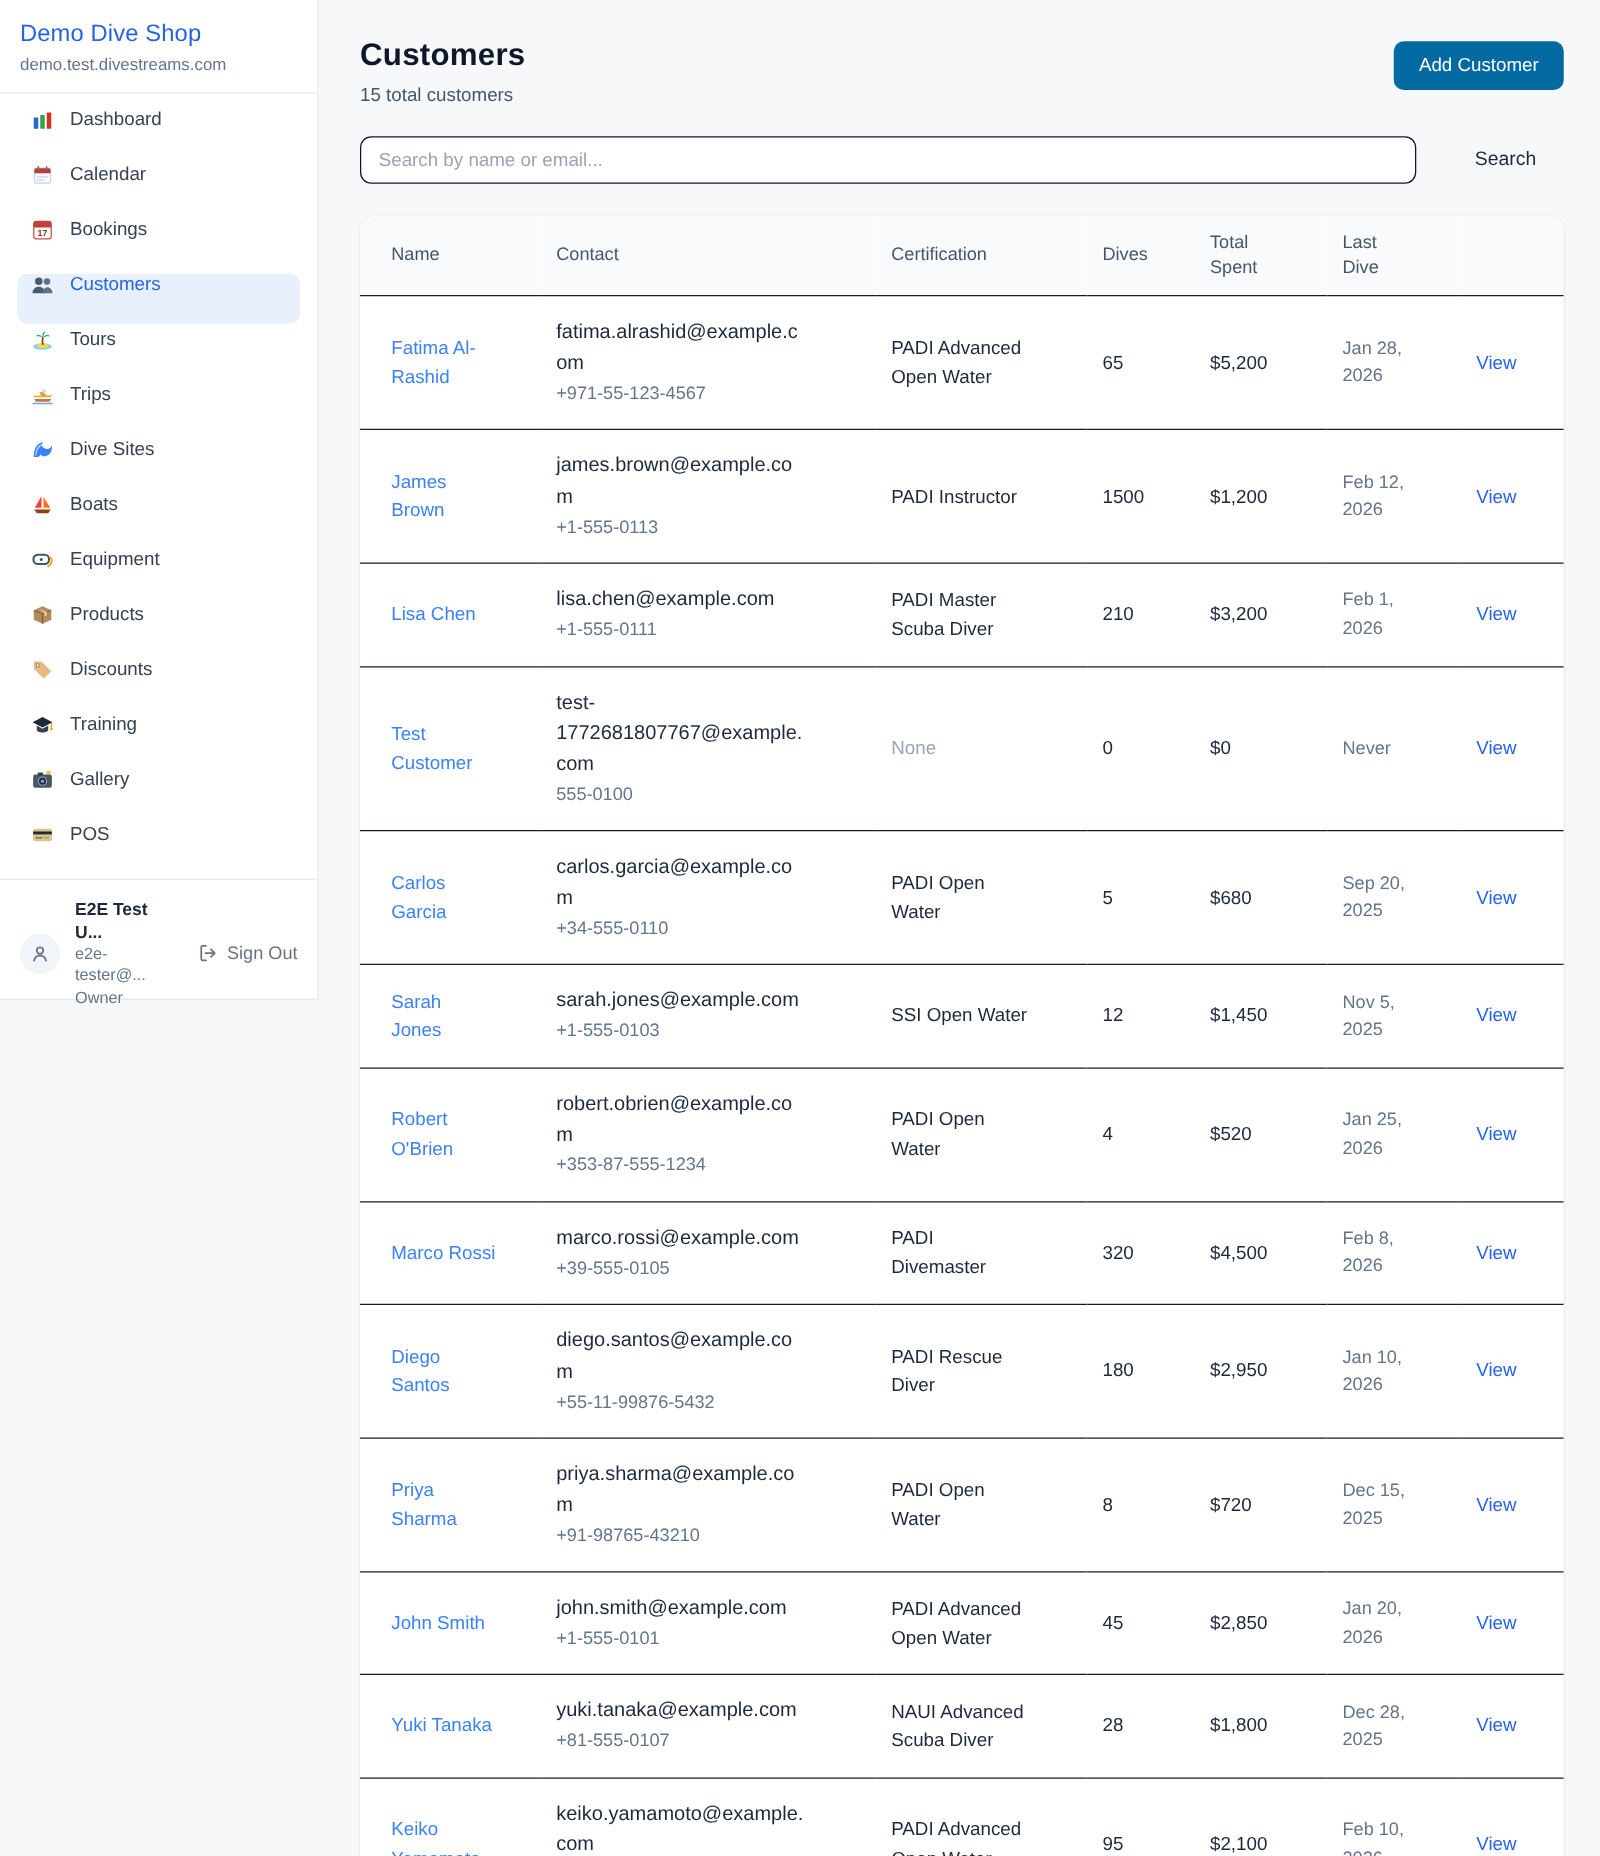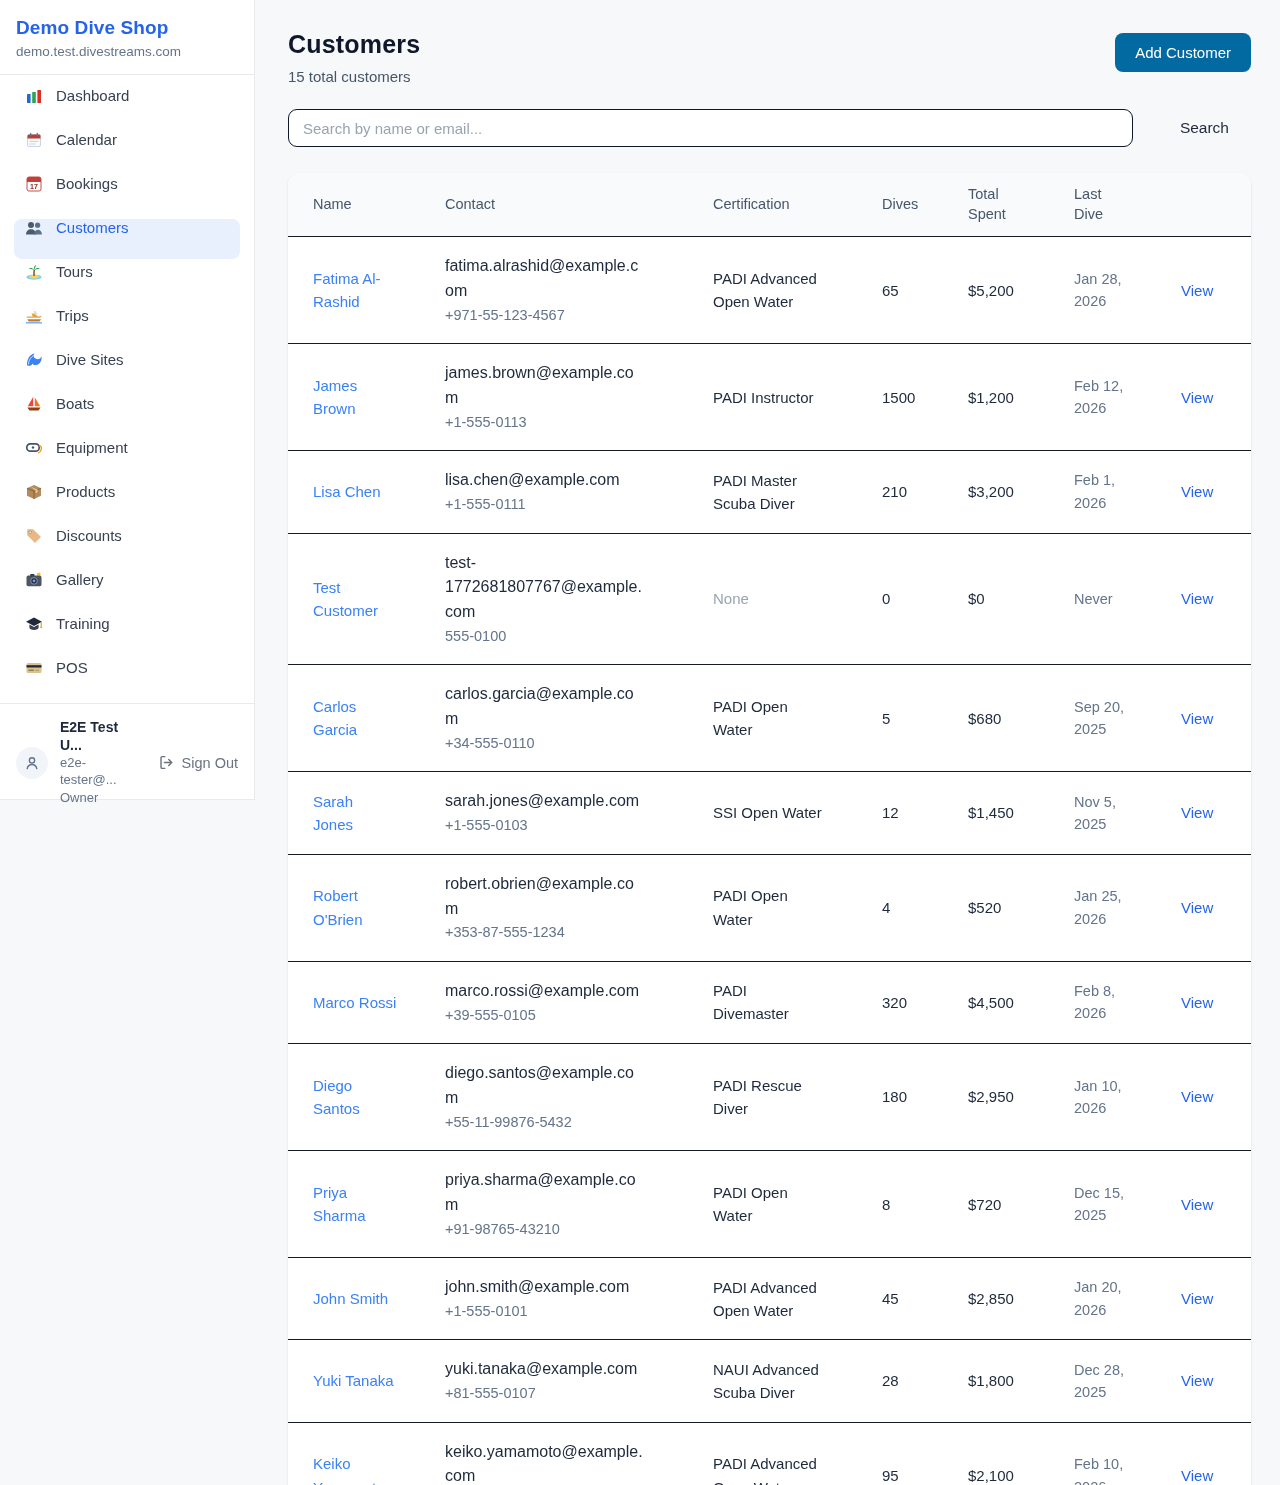--- a/index.html
+++ b/index.html
@@ -8,21 +8,21 @@
     font-family:"Liberation Sans","DejaVu Sans",sans-serif;
     background:#f7f8fa; color:#1e293b; position:relative;
   }
   
   .sidebar {
     position:absolute; left:0; top:0; width:255px; height:800px;
     background:#ffffff; border-right:1px solid #e8eaee; border-bottom:1px solid #e8eaee;
     display:flex; flex-direction:column;
   }
   .sidebar-header { padding:17px 16px 15px 16px; border-bottom:1px solid #e8eaee; }
-  .shop-name { color:#2563eb; font-size:19px; font-weight:700; letter-spacing:.1px; }
+  .shop-name { color:#2563eb; font-size:19px; font-weight:400; letter-spacing:.1px; }
   .shop-domain { color:#64748b; font-size:13.5px; margin-top:5px; }
   .nav { padding:12px 14px 0 14px; flex:0 0 auto; }
   .nav-item {
     display:flex; align-items:flex-start; gap:13px; height:40px; margin-bottom:4px;
     padding:0 11px; border-radius:8px; cursor:pointer;
     color:#374151; font-size:15px;
   }
   .nav-item.active { background:#e8f0fe; color:#2563eb; font-weight:500; }
   .nav-icon { width:18px; height:18px; flex:0 0 18px; display:inline-block; }
   .nav-icon svg { width:18px; height:18px; display:block; }
@@ -213,39 +213,39 @@
           <svg viewBox="0 0 18 18">
             <path d="M2.2 8.2V2.2h6l7.8 7.8-6 6z" fill="#e9b985"></path>
             <circle cx="5.2" cy="5.2" r="1.3" fill="#fff" stroke="#b98a55" stroke-width=".9"></circle>
           </svg>
         </span>
         <span>Discounts</span>
       </div>
       <div class="nav-item">
         <span class="nav-icon">
           <svg viewBox="0 0 18 18">
+            <path d="M9 2.6L1 6.8l8 4.2 8-4.2z" fill="#1f2937"></path>
+            <path d="M4.4 9.4v3.4c0 1.1 2 2.2 4.6 2.2s4.6-1.1 4.6-2.2V9.4L9 11.9z" fill="#374151"></path>
+            <path d="M16.2 7.2v4.2" stroke="#f59e0b" stroke-width="1.2"></path>
+            <circle cx="16.2" cy="12.2" r="1" fill="#f59e0b"></circle>
+          </svg>
+        </span>
+        <span>Training</span>
+      </div>
+      <div class="nav-item">
+        <span class="nav-icon">
+          <svg viewBox="0 0 18 18">
             <rect x="12.2" y="1.8" width="3.2" height="2.6" rx=".5" fill="#fbbf24"></rect>
             <rect x="1.5" y="4.6" width="15" height="10.6" rx="1.8" fill="#4b5563"></rect>
             <rect x="5.2" y="3" width="4.2" height="2.6" rx=".5" fill="#374151"></rect>
             <circle cx="9" cy="9.9" r="3.3" fill="#1f2937" stroke="#9ca3af" stroke-width=".9"></circle>
             <circle cx="9" cy="9.9" r="1.4" fill="#60a5fa"></circle>
           </svg>
         </span>
         <span>Gallery</span>
-      </div>
-      <div class="nav-item">
-        <span class="nav-icon">
-          <svg viewBox="0 0 18 18">
-            <path d="M9 2.6L1 6.8l8 4.2 8-4.2z" fill="#1f2937"></path>
-            <path d="M4.4 9.4v3.4c0 1.1 2 2.2 4.6 2.2s4.6-1.1 4.6-2.2V9.4L9 11.9z" fill="#374151"></path>
-            <path d="M16.2 7.2v4.2" stroke="#f59e0b" stroke-width="1.2"></path>
-            <circle cx="16.2" cy="12.2" r="1" fill="#f59e0b"></circle>
-          </svg>
-        </span>
-        <span>Training</span>
       </div>
       <div class="nav-item">
         <span class="nav-icon">
           <svg viewBox="0 0 18 18">
             <rect x="1.5" y="4" width="15" height="10" rx="1.6" fill="#d9c28f"></rect>
             <rect x="1.5" y="6.2" width="15" height="2.3" fill="#1f2937"></rect>
             <rect x="3.5" y="10.6" width="5.4" height="1.3" fill="#8a774d"></rect>
             <rect x="10.5" y="10.6" width="3.4" height="1.3" fill="#b3a06b"></rect>
           </svg>
         </span>

